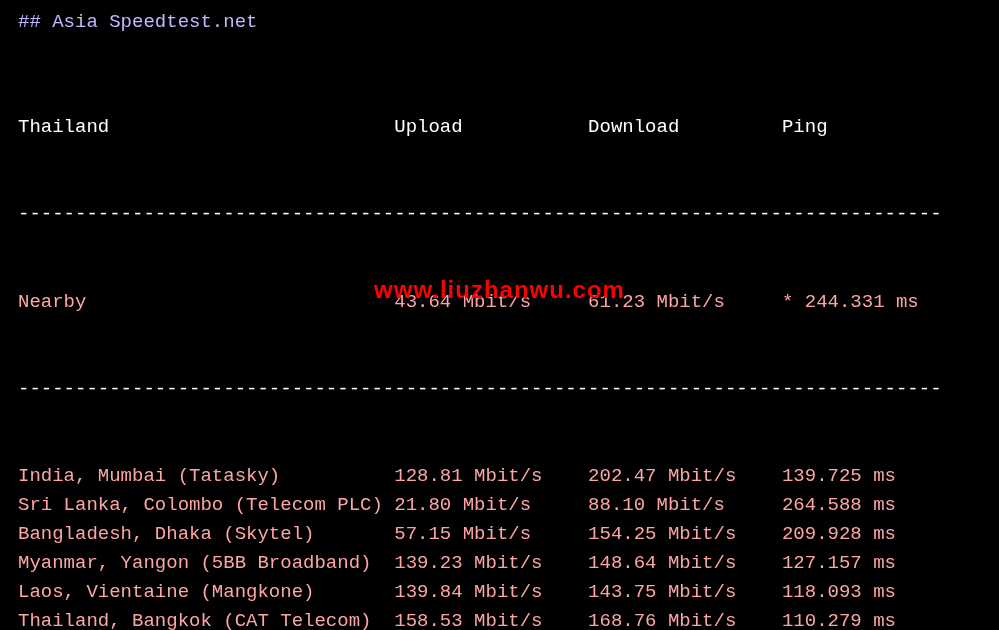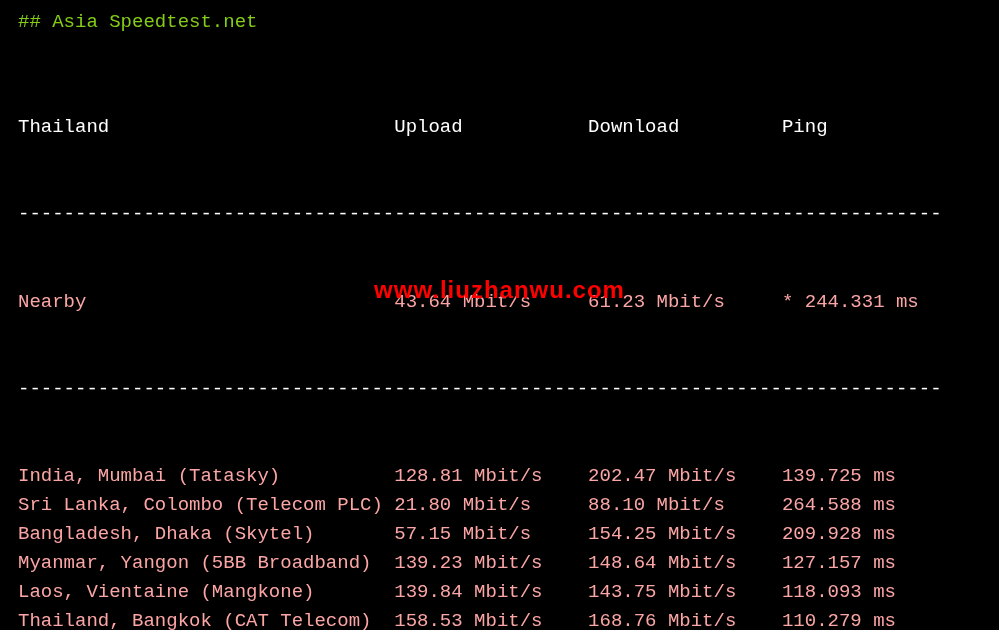--- a/index.html
+++ b/index.html
@@ -13,21 +13,21 @@
       font-family: 'Courier New', Consolas, monospace;
       font-size: 19px;
       padding: 8px 18px;
       width: 999px;
       height: 630px;
       overflow: hidden;
       line-height: 1.53;
       position: relative;
     }
     .title {
-      color: #84cc16;
+      color: #c4b5fd;
       margin-bottom: 18px;
     }
     .table-container {
       white-space: pre;
     }
     .header-row {
       color: #ffffff;
     }
     .divider {
       color: #ffffff;

